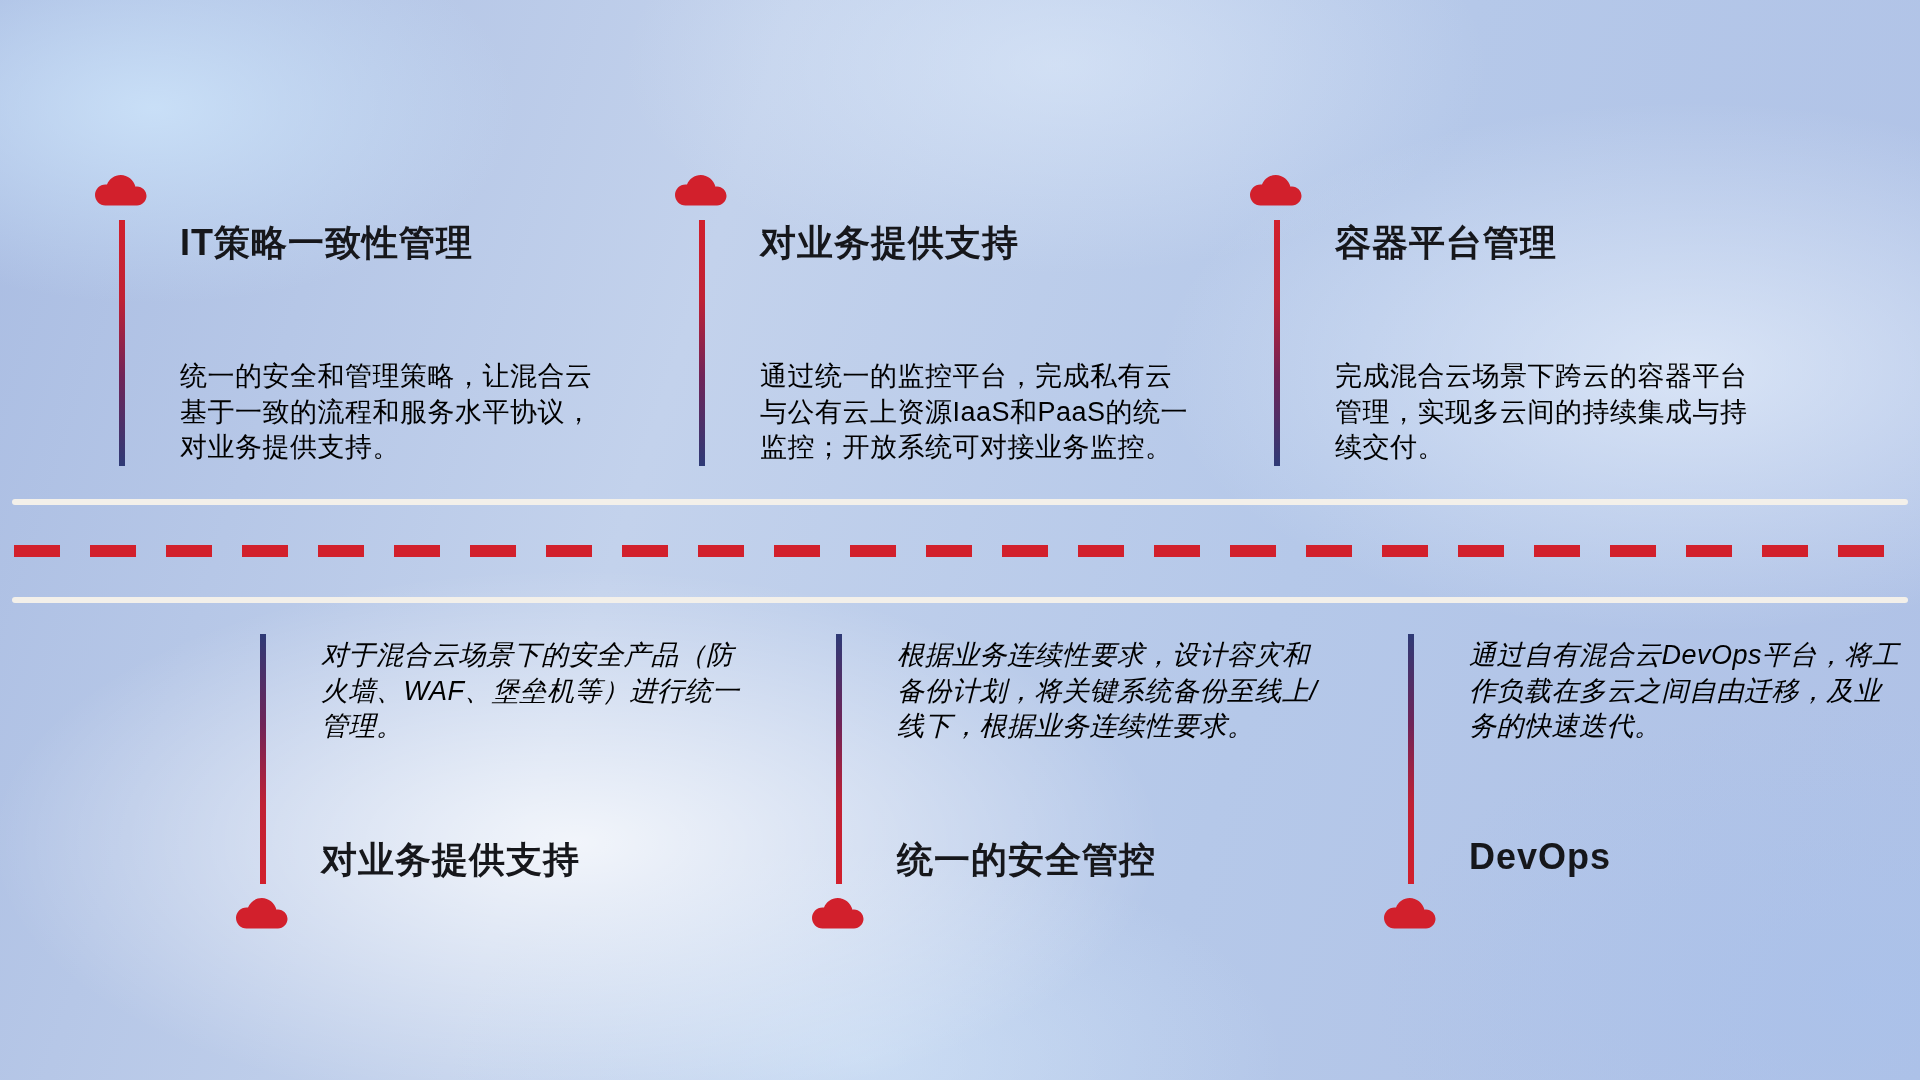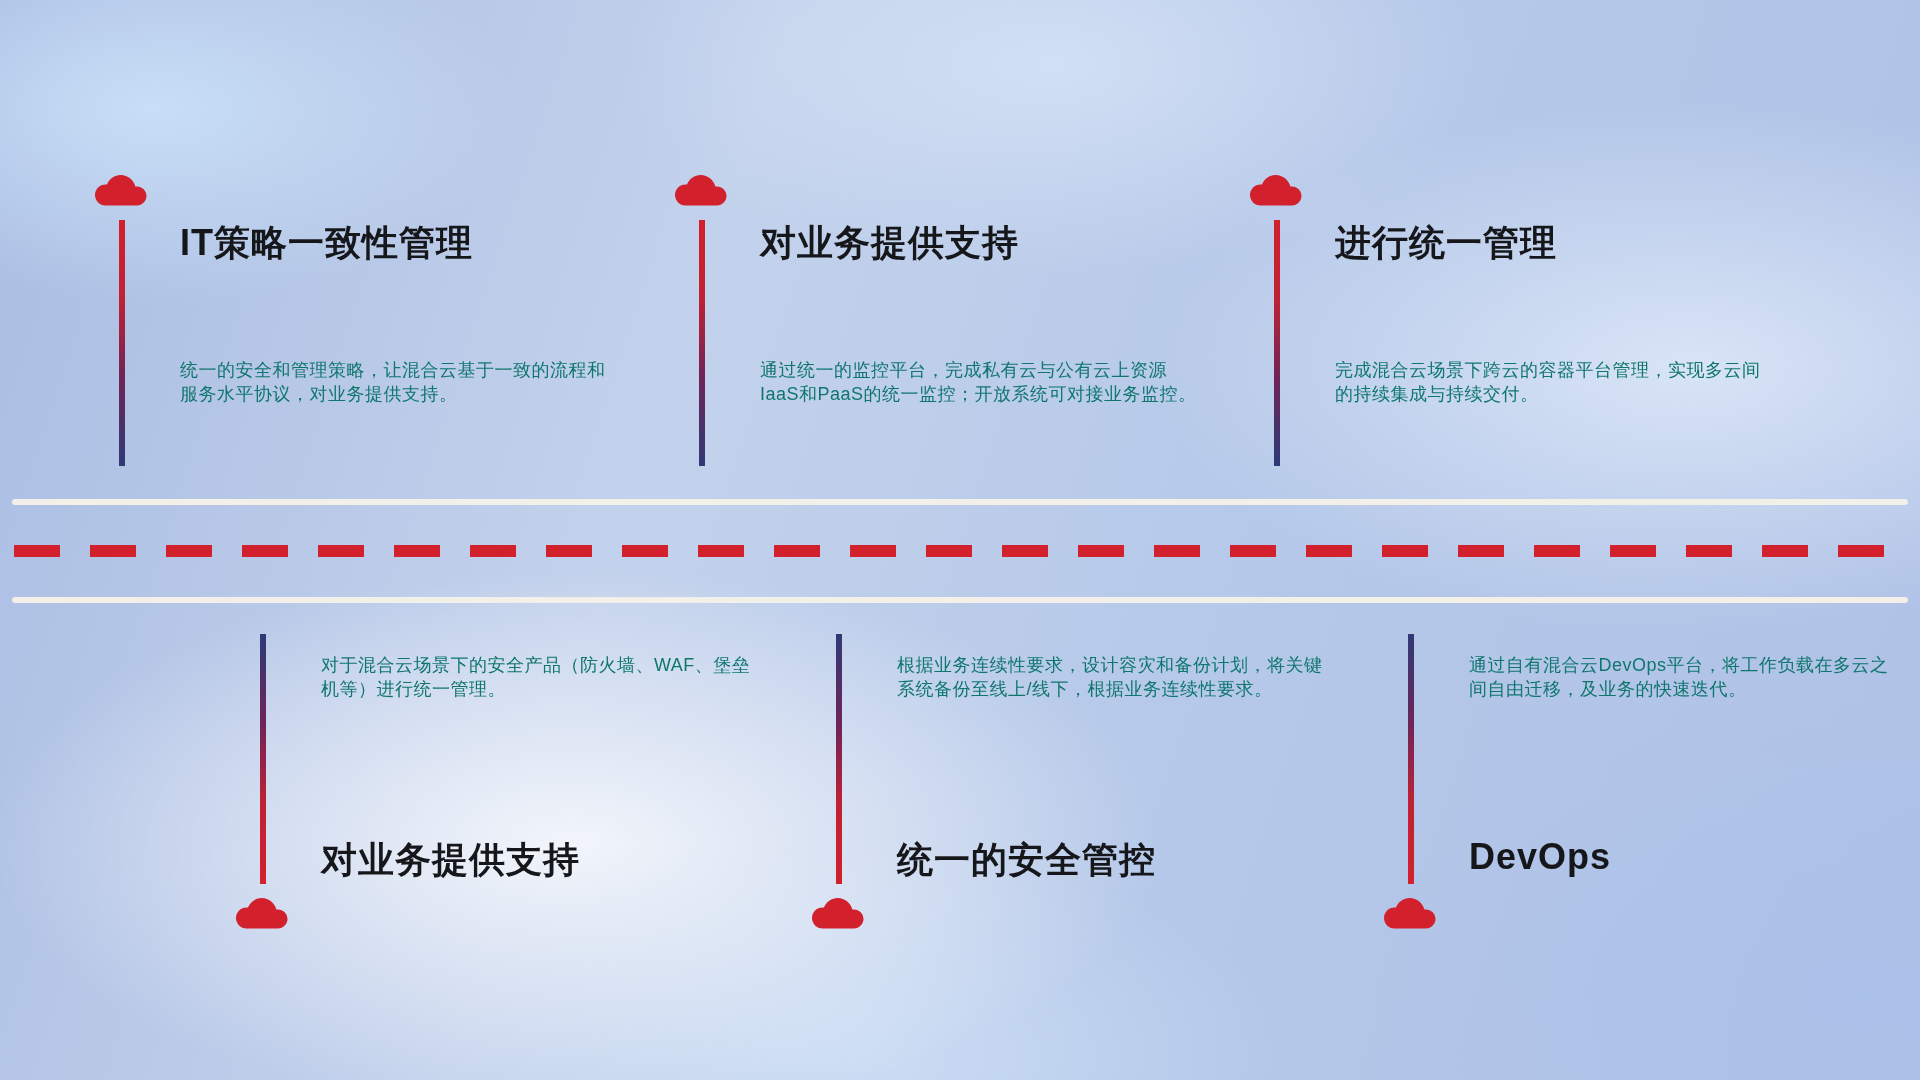--- a/index.html
+++ b/index.html
@@ -91,27 +91,27 @@
     white-space: nowrap;
   }
   .item.top .title { top: 50px; }
   .item.bottom .title { top: 202px; }
 
   .item .desc {
     position: absolute;
     left: 58px;
     margin: 0;
     width: 438px;
-    font-size: 18px;
+    font-size: 27px;
     line-height: 1.32;
-    color: #0f766e;
+    color: #000000;
     letter-spacing: 0.5px;
   }
   .item.top .desc { top: 190px; }
-  .item.bottom .desc { top: 20px; }
+  .item.bottom .desc { top: 4px; font-style: italic; }
 
   
   .i1 { left: 122px;  top: 169px; }
   .i2 { left: 702px;  top: 169px; }
   .i3 { left: 1277px; top: 169px; }
   .i4 { left: 263px;  top: 634px; }
   .i5 { left: 839px;  top: 634px; }
   .i6 { left: 1411px; top: 634px; }
 </style>
 </head>
@@ -145,21 +145,21 @@
     <p class="desc">通过统一的监控平台，完成私有云与公有云上资源IaaS和PaaS的统一监控；开放系统可对接业务监控。</p>
   </div>
 
   <div class="item top i3">
     <span class="cloud">
       <svg viewBox="0 0 56 40">
           <path d="M43 17.6c-.5 0-1 .05-1.5.14C39.6 11 33.7 6 26.8 6c-6.3 0-11.7 4-13.8 9.6-.5-.08-1-.12-1.5-.12C5.7 15.5 1 20.2 1 26s4.7 10.5 10.5 10.5H43c5.2 0 9.5-4.3 9.5-9.4s-4.3-9.5-9.5-9.5z"></path>
         </svg>
     </span>
     <span class="stem"></span>
-    <h2 class="title">进行统一管理</h2>
+    <h2 class="title">容器平台管理</h2>
     <p class="desc">完成混合云场景下跨云的容器平台管理，实现多云间的持续集成与持续交付。</p>
   </div>
 
   <div class="item bottom i4">
     <span class="stem"></span>
     <span class="cloud">
       <svg viewBox="0 0 56 40">
           <path d="M43 17.6c-.5 0-1 .05-1.5.14C39.6 11 33.7 6 26.8 6c-6.3 0-11.7 4-13.8 9.6-.5-.08-1-.12-1.5-.12C5.7 15.5 1 20.2 1 26s4.7 10.5 10.5 10.5H43c5.2 0 9.5-4.3 9.5-9.4s-4.3-9.5-9.5-9.5z"></path>
         </svg>
     </span>

